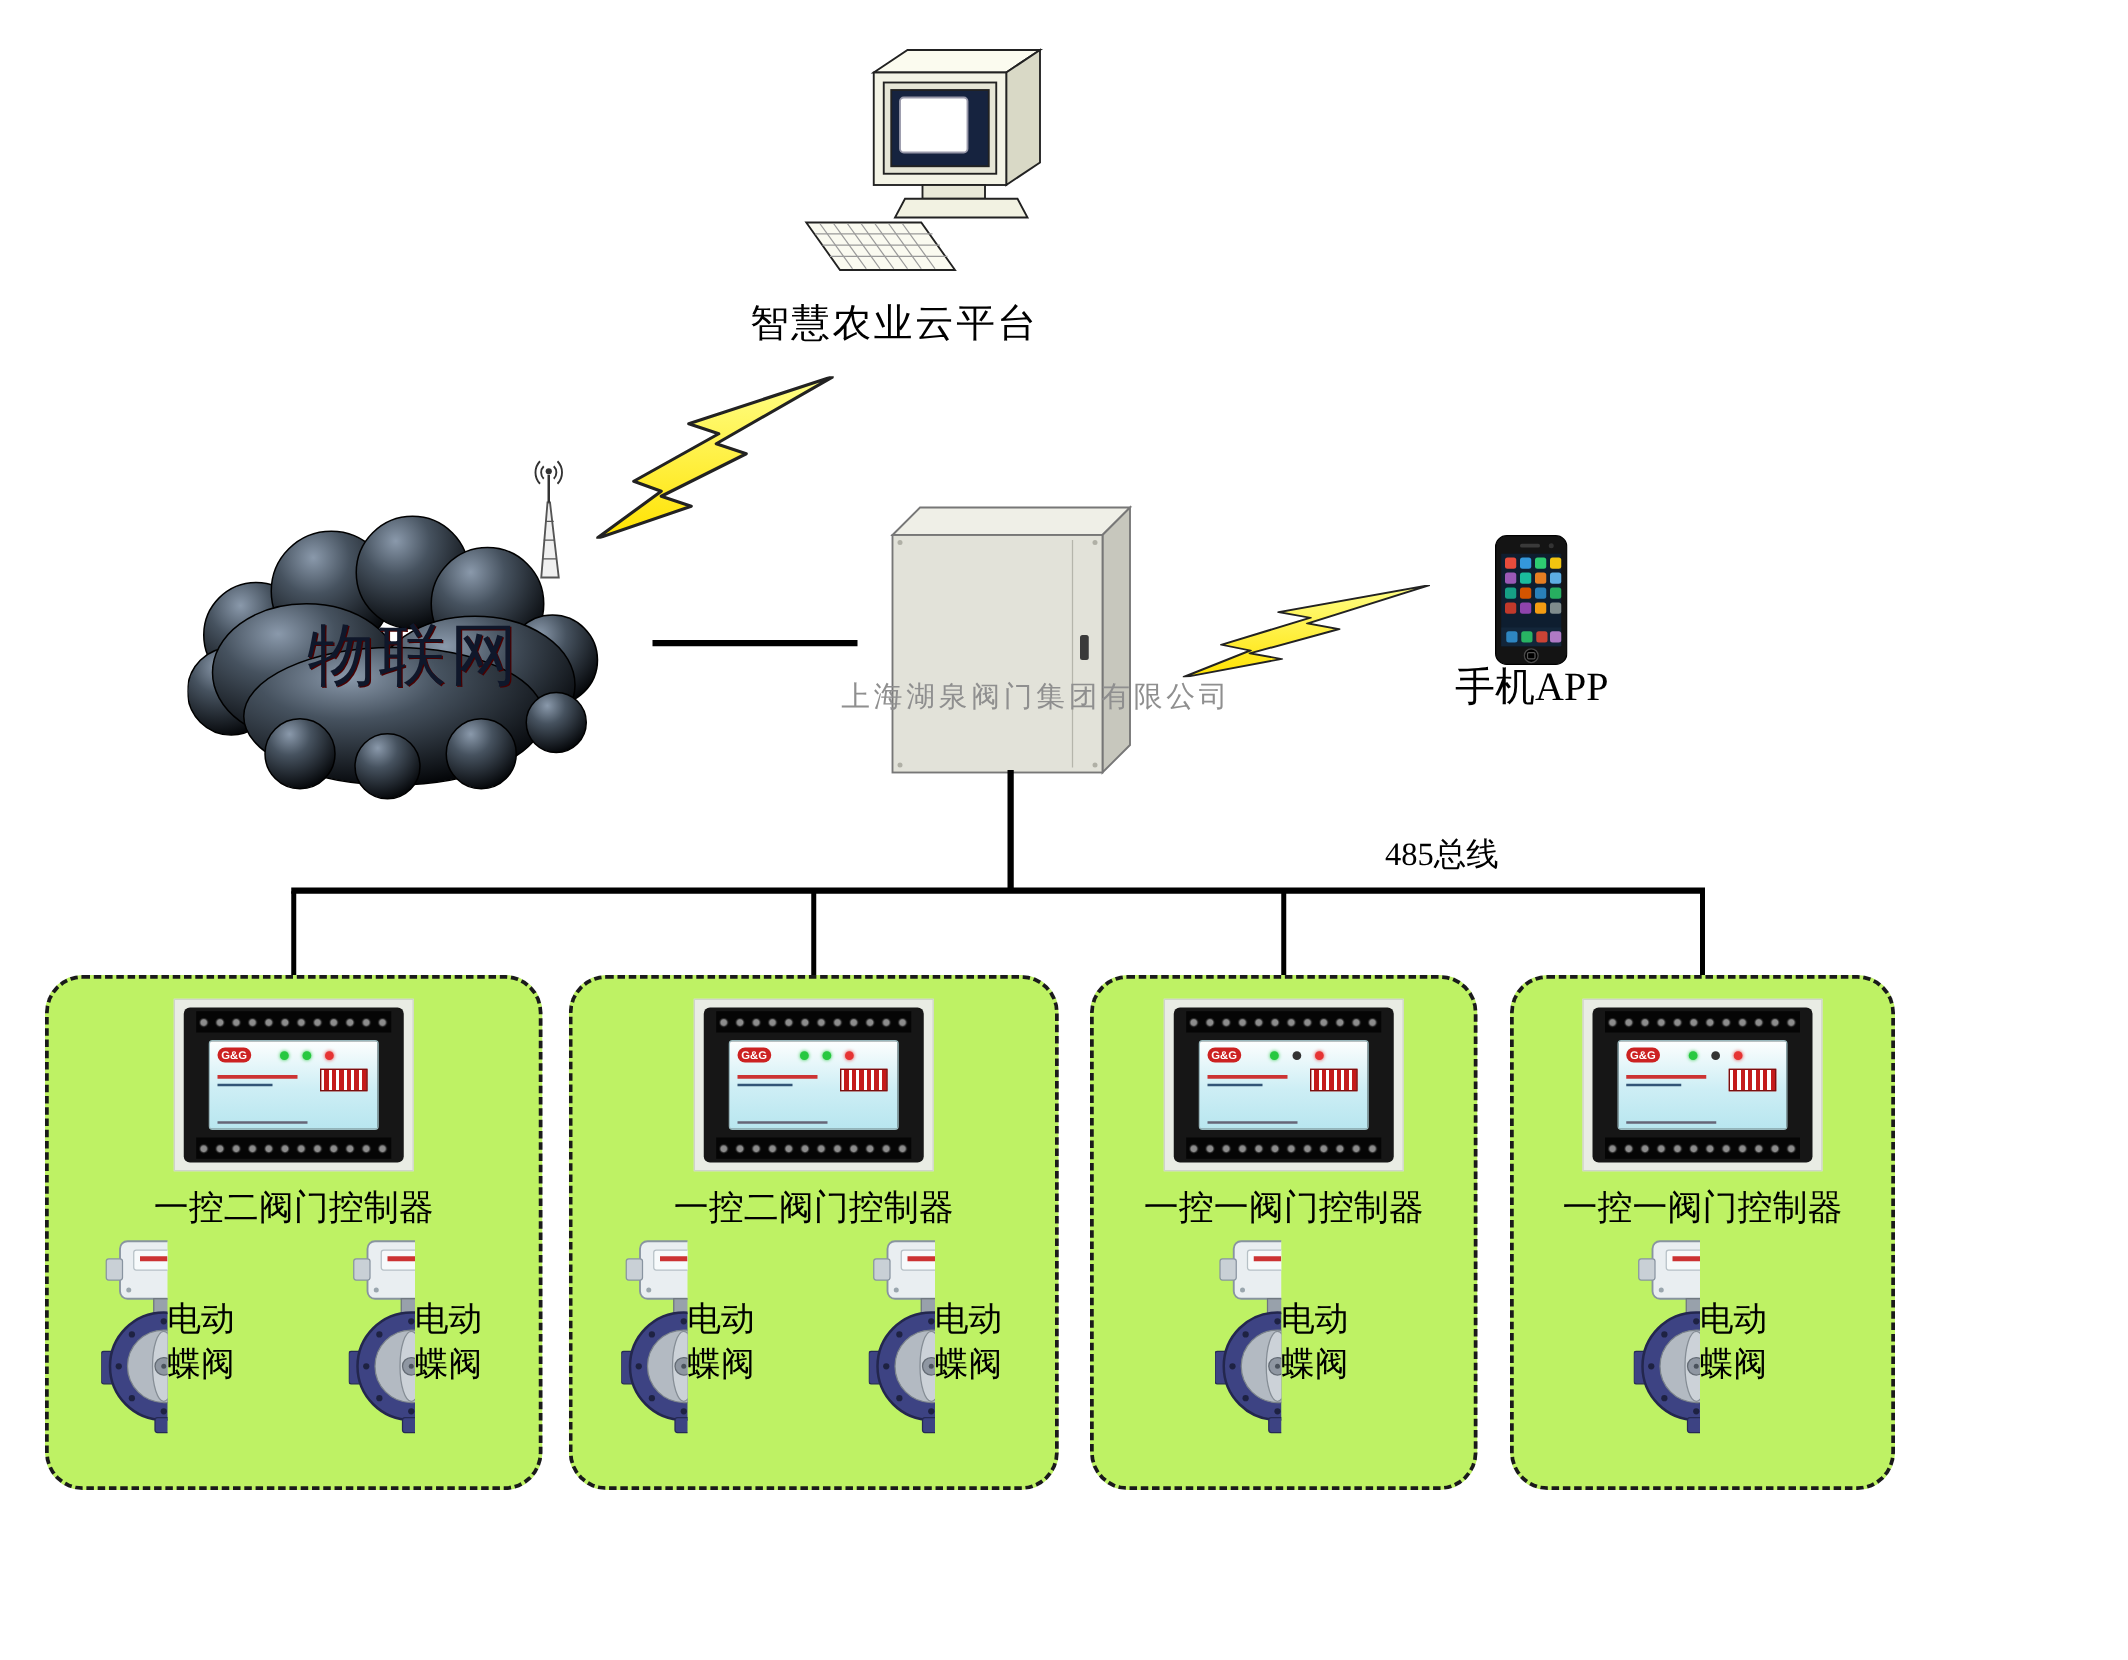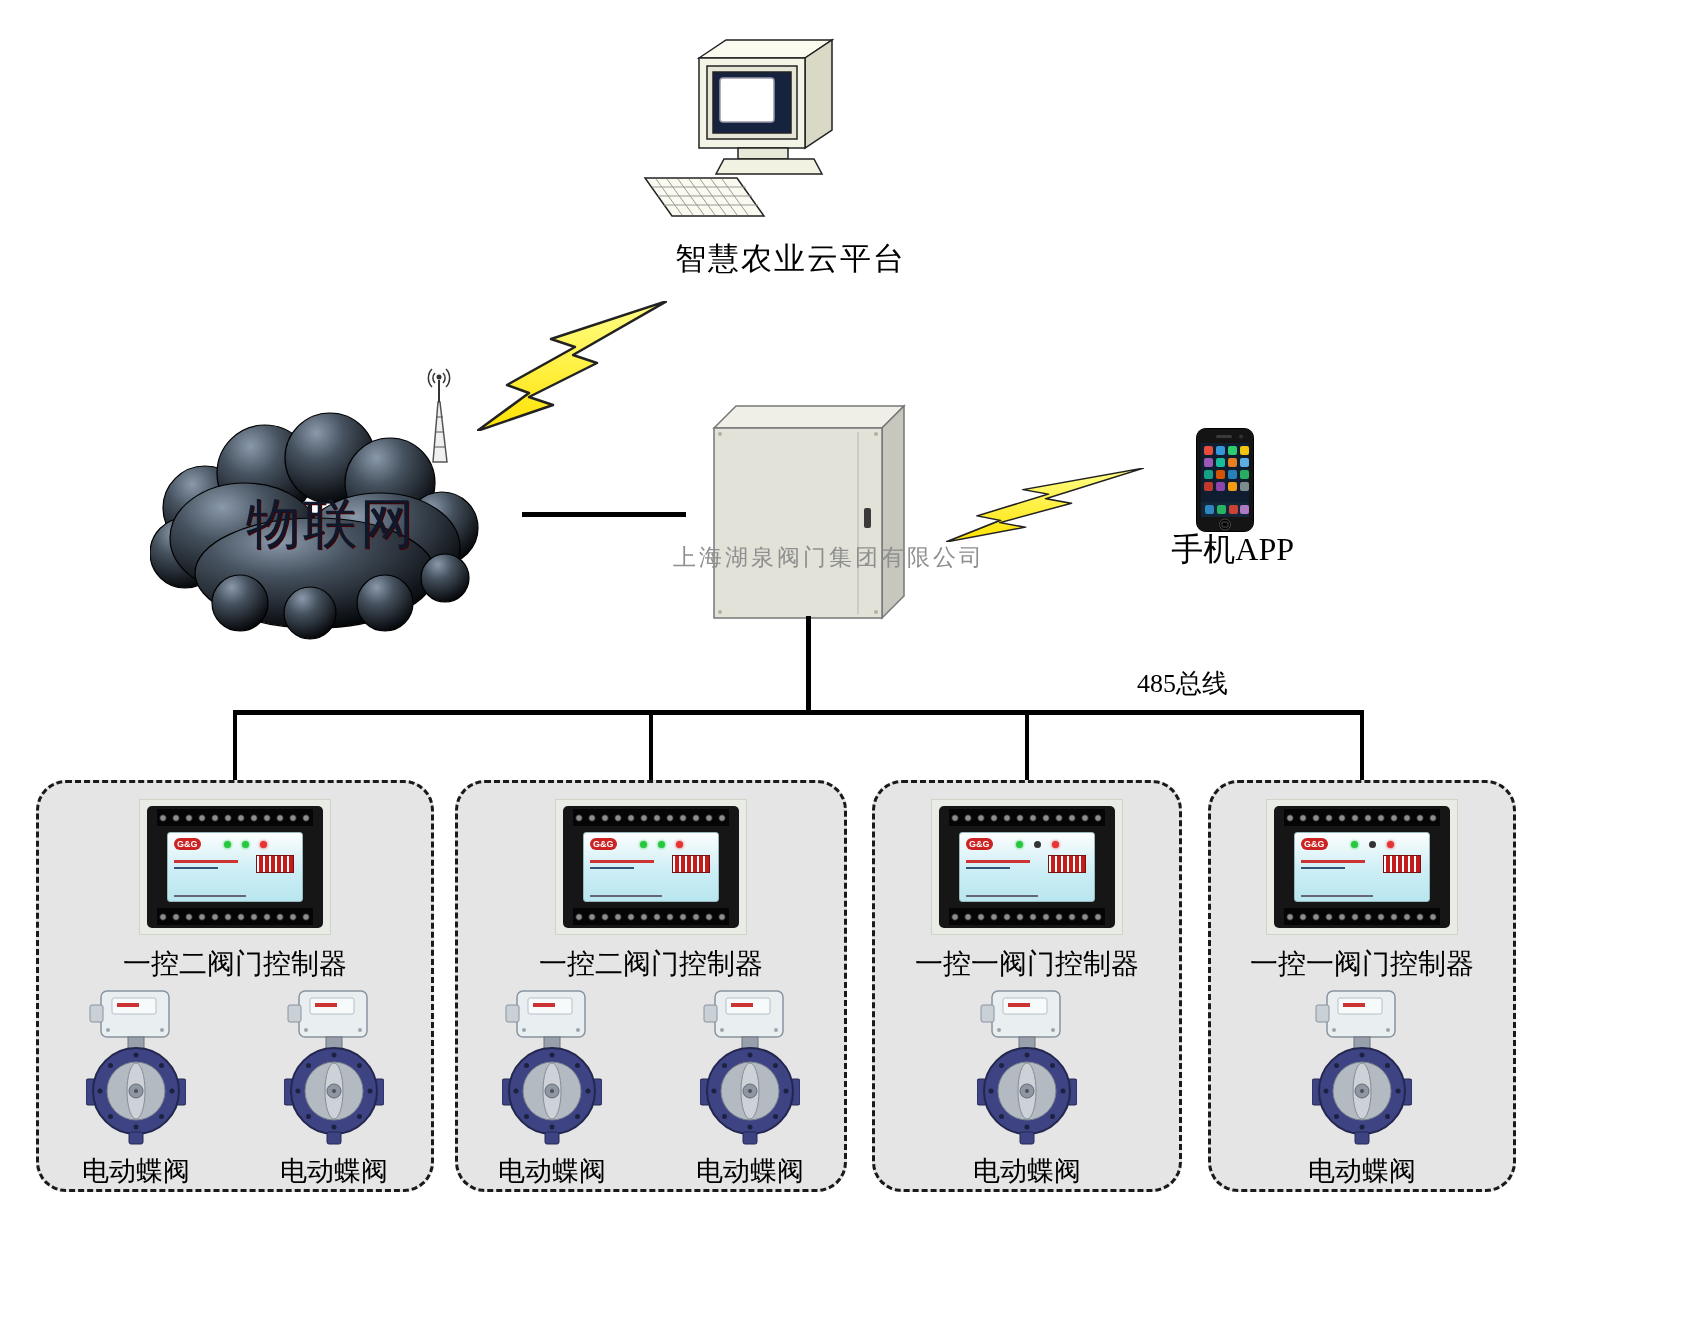--- a/index.html
+++ b/index.html
@@ -1,29 +1,29 @@
 <!DOCTYPE html>
 <html><head>
 <meta charset="utf-8">
 <style>
   html,body{margin:0;padding:0;background:#ffffff;}
   #canvas{position:relative;width:1702px;height:1328px;background:#fff;
           font-family:"Liberation Serif",serif;overflow:hidden;color:#000;}
   .abs{position:absolute;}
-  .lbl{position:absolute;text-align:right;white-space:nowrap;}
+  .lbl{position:absolute;text-align:left;white-space:nowrap;}
   .line{position:absolute;background:#000;}
 
   
   .group-box{position:absolute;top:780px;height:412px;border:3px dashed #1a1a1a;
-             border-radius:30px;background:#e5e5e5;box-sizing:border-box;
+             border-radius:30px;background:#bef264;box-sizing:border-box;
              display:flex;flex-direction:column;align-items:center;padding-top:16px;}
   .ctrl-label{margin-top:10px;font-size:28px;}
   .valves{display:flex;margin-top:6px;}
   .valves.double{gap:88px;}
-  .valve-col{display:flex;flex-direction:column;align-items:center;width:110px;}
+  .valve-col{display:flex;flex-direction:row;align-items:center;width:110px;}
   .valve-label{margin-top:4px;font-size:27px;}
 
   
   .controller{position:relative;width:190px;height:136px;background:#e9ece4;
               border:1px solid #cfd4c9;}
   .ctrl-device{position:absolute;left:7px;top:6px;right:7px;bottom:6px;
                background:#161616;border-radius:5px;}
   .term{position:absolute;left:10px;right:10px;height:17px;background-color:#050505;
         background-image:radial-gradient(circle at 6px 9px,#8d8d8d 2.2px,#2a2a2a 3.2px,transparent 4px);
         background-size:13px 17px;}

